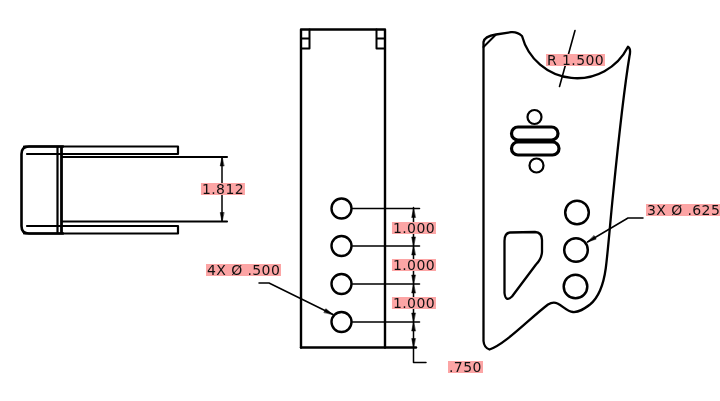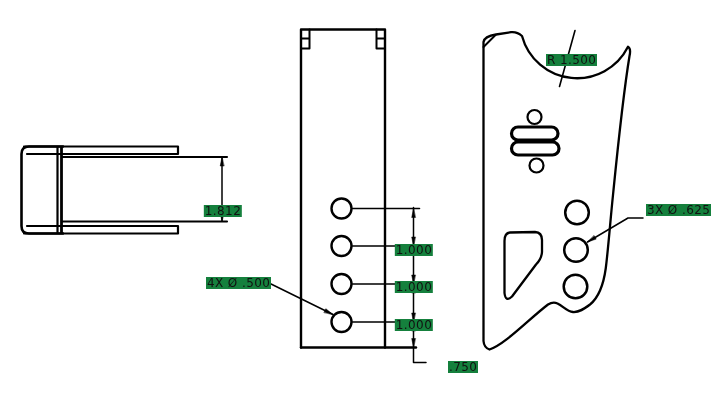--- a/index.html
+++ b/index.html
@@ -2,25 +2,25 @@
 <html><head>
 <meta charset="utf-8">
 <style>
   html,body{margin:0;padding:0;background:#ffffff;}
   .canvas{
     position:relative;width:720px;height:401px;background:#ffffff;
     font-family:"DejaVu Sans","Liberation Sans",sans-serif;overflow:hidden;
   }
   .drawing-svg{position:absolute;left:0;top:0;}
   .dim-text{
-    position:absolute;font-size:12px;line-height:12px;color:#111;
-    background:#15803d;white-space:nowrap;letter-spacing:0.4px;
+    position:absolute;font-size:14px;line-height:12px;color:#111;
+    background:#fca5a5;white-space:nowrap;letter-spacing:0.4px;
     padding:0 1px;
   }
-  .centered{transform:translateX(-50%);margin-top:22px;}
+  .centered{transform:translateX(-50%);}
 </style>
 </head>
 <body>
 
 <div class="canvas">
 
   <svg class="drawing-svg" width="720" height="401" viewBox="0 0 720 401">
     <g fill="none" stroke="#000000" stroke-linecap="round" stroke-linejoin="round">
 
       <g>
@@ -121,18 +121,18 @@
   </svg>
 
   <span class="dim-text centered" style="left:223px;top:183px;">1.812</span>
 
   <span class="dim-text centered" style="left:414px;top:221.5px;">1.000</span>
   <span class="dim-text centered" style="left:414px;top:259px;">1.000</span>
   <span class="dim-text centered" style="left:414px;top:296.5px;">1.000</span>
 
   <span class="dim-text" style="left:448px;top:361px;">.750</span>
 
-  <span class="dim-text" style="left:206px;top:277px;">4X Ø .500</span>
+  <span class="dim-text" style="left:206px;top:264px;">4X Ø .500</span>
 
   <span class="dim-text" style="left:546px;top:54px;">R 1.500</span>
 
   <span class="dim-text" style="left:646px;top:204px;">3X Ø .625</span>
 </div>
 
 </body></html>

